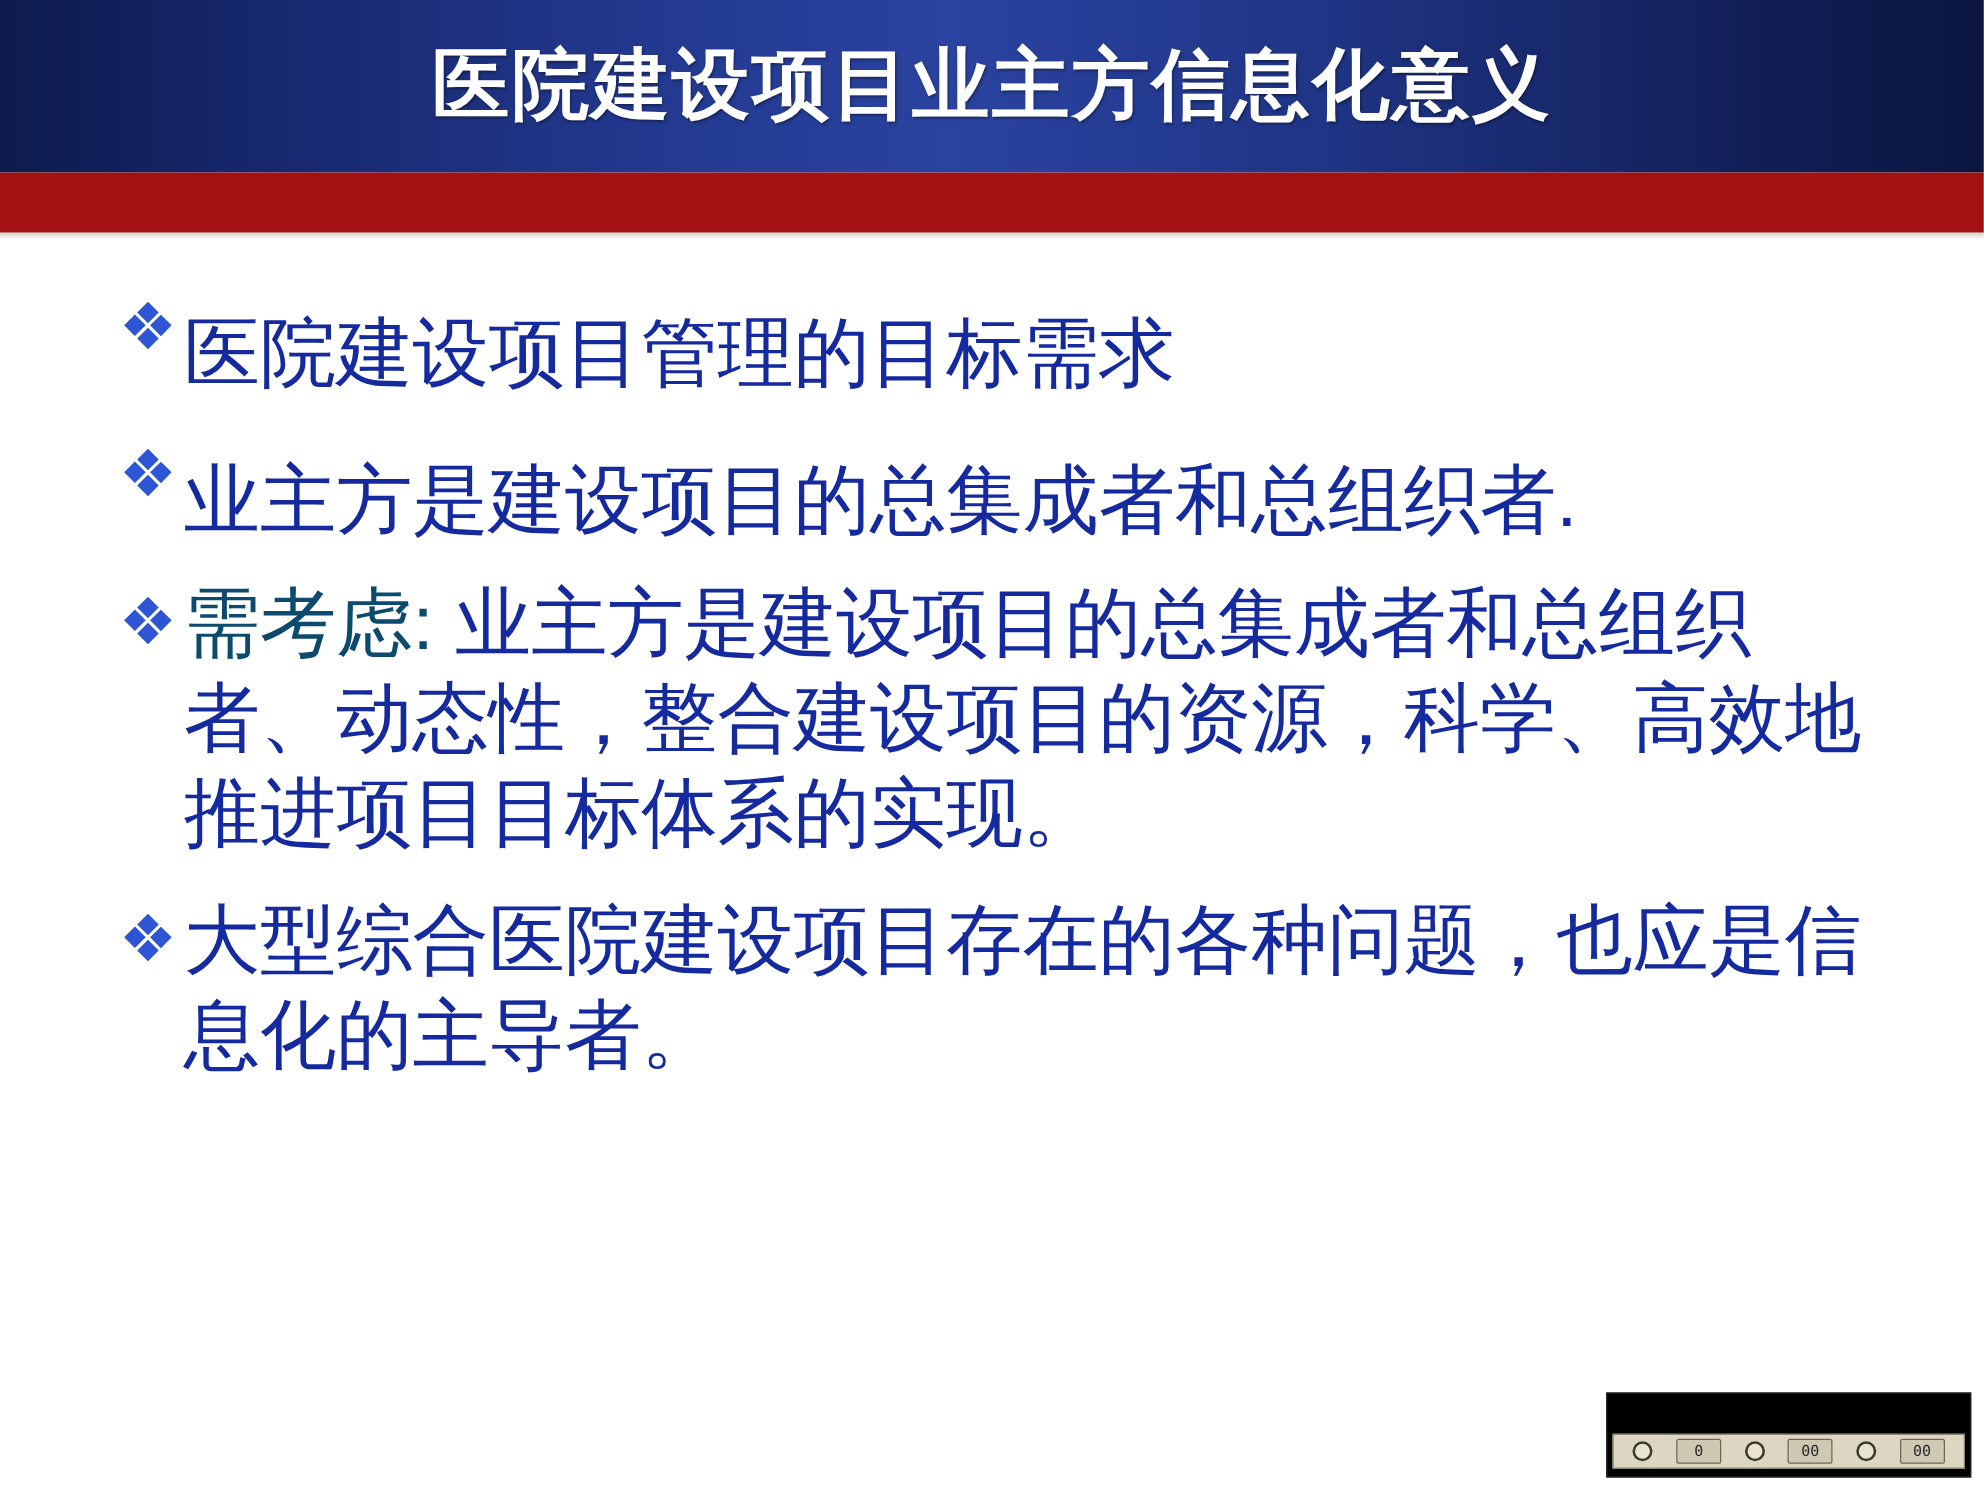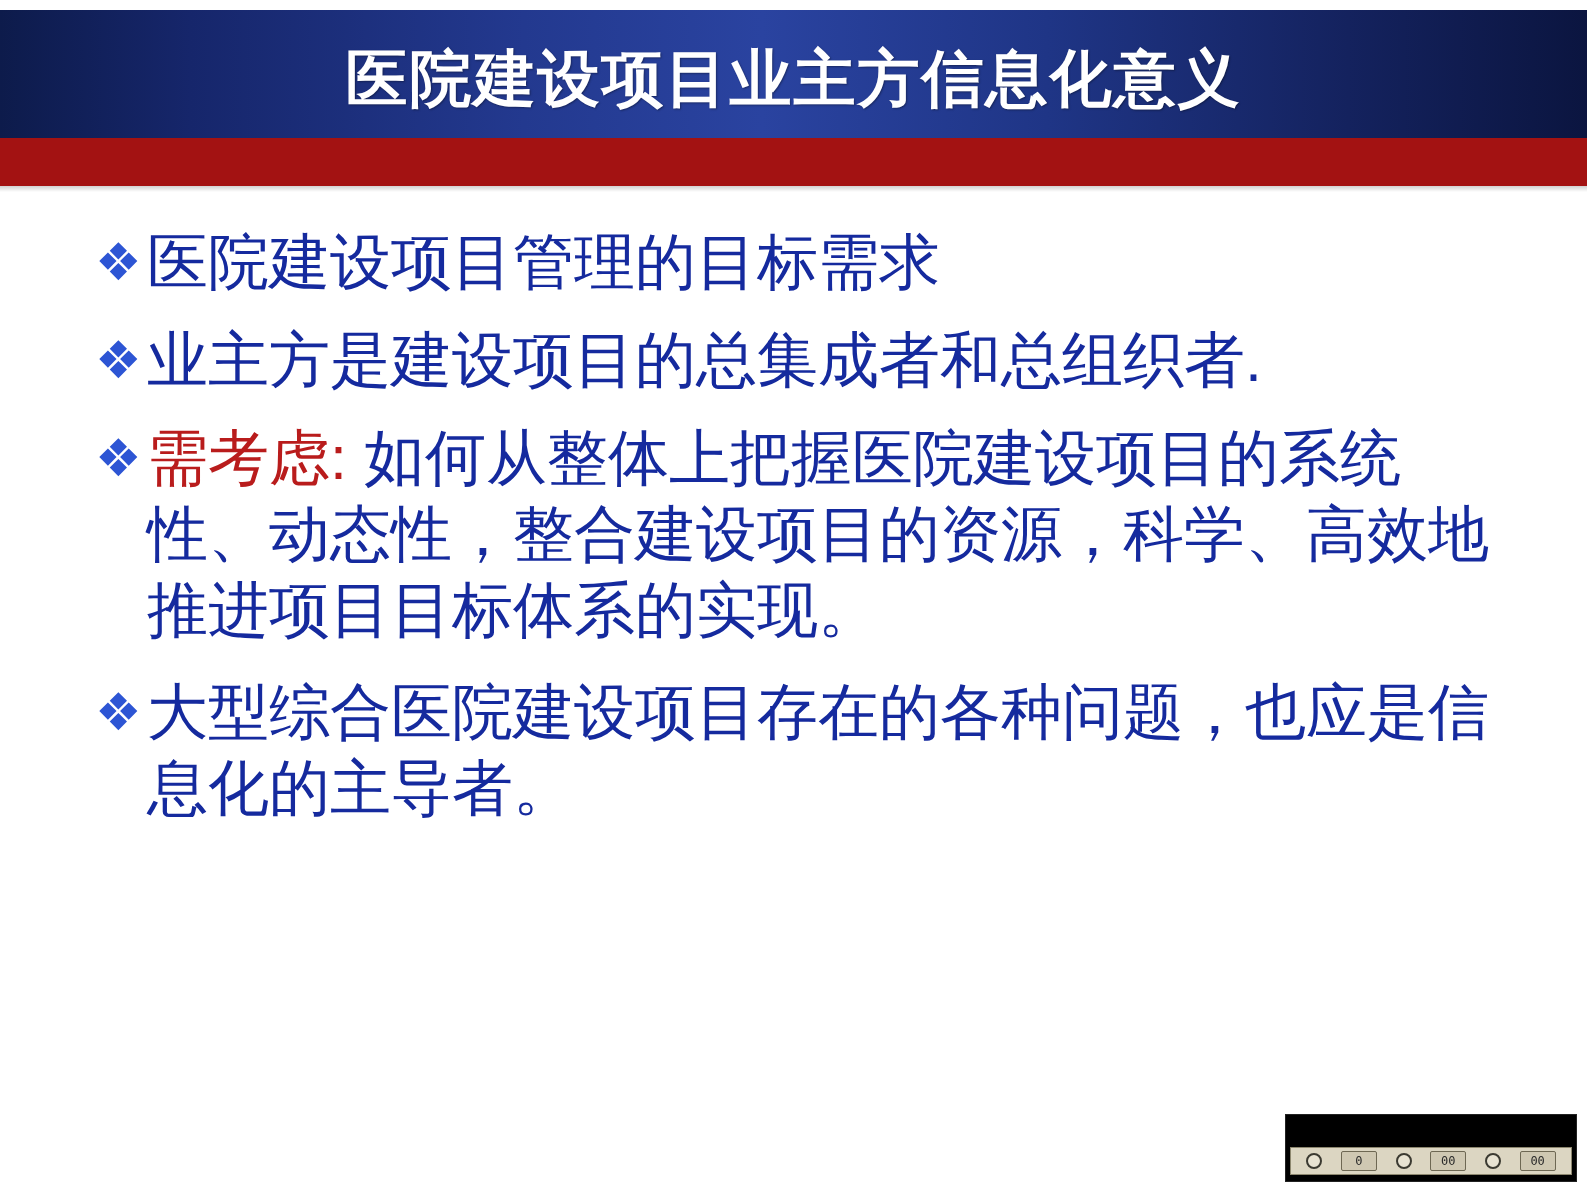--- a/index.html
+++ b/index.html
@@ -34,21 +34,20 @@
                 #0d1b4b 0%,
                 #16266b 12%,
                 #23398f 33%,
                 #2a43a0 48%,
                 #1f3586 66%,
                 #14225e 85%,
                 #0b1540 100%);
     display: flex;
     align-items: center;
     justify-content: center;
-    margin-top: 10px;
   }
   .title-text {
     color: #ffffff;
     font-size: 62px;
     font-weight: bold;
     letter-spacing: 2px;
     line-height: 1;
     white-space: nowrap;
     text-shadow: 1px 1px 2px rgba(0,0,0,0.35);
   }
@@ -102,26 +101,27 @@
     flex: 1 1 auto;
     font-size: 61px;
     line-height: 76px;
     color: #152a9e;
     font-weight: 500;
     letter-spacing: 0px;
     word-break: break-word;
   }
 
   .bullet-text .emph {
-    color: #b91c1c;
+    color: #0c4a6e;
   }
 
   .row-1 .bullet-text,
   .row-2 .bullet-text {
     white-space: nowrap;
+    margin-top: 20px;
   }
 
   .row-3 { margin-bottom: 26px; }
   .row-4 { margin-bottom: 0; }
 
   
   .footer-widget {
     position: absolute;
     right: 10px;
     bottom: 8px;
@@ -185,21 +185,21 @@
       <span class="bullet-text">医院建设项目管理的目标需求</span>
     </div>
 
     <div class="bullet-row row-2">
       <span class="bullet-mark">❖</span>
       <span class="bullet-text">业主方是建设项目的总集成者和总组织者.</span>
     </div>
 
     <div class="bullet-row row-3">
       <span class="bullet-mark">❖</span>
-      <span class="bullet-text"><span class="emph">需考虑:</span><span> 如何从整体上把握医院建设项目的系统性、动态性，整合建设项目的资源，科学、高效地推进项目目标体系的实现。</span></span>
+      <span class="bullet-text"><span class="emph">需考虑:</span><span> 业主方是建设项目的总集成者和总组织者、动态性，整合建设项目的资源，科学、高效地推进项目目标体系的实现。</span></span>
     </div>
 
     <div class="bullet-row row-4">
       <span class="bullet-mark">❖</span>
       <span class="bullet-text">大型综合医院建设项目存在的各种问题，也应是信息化的主导者。</span>
     </div>
 
   </div>
 
   <div class="footer-widget">

